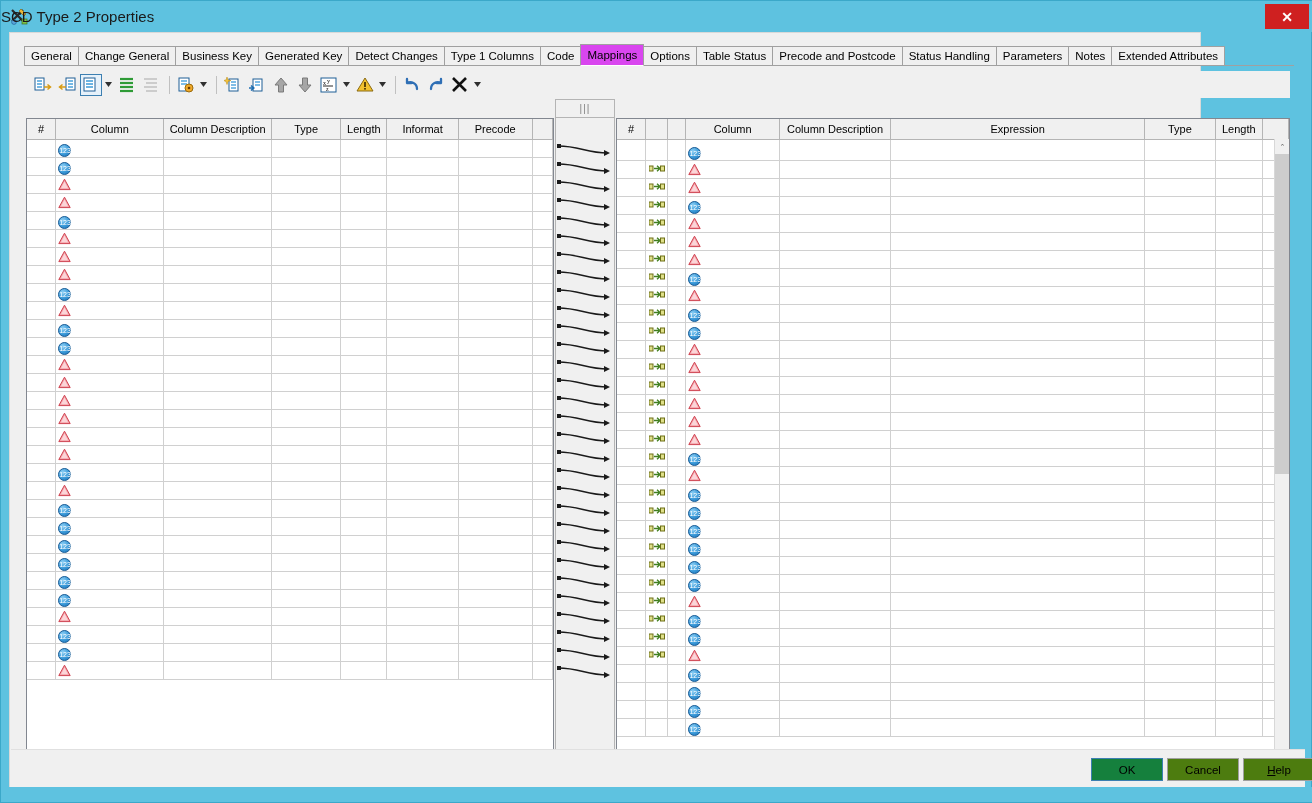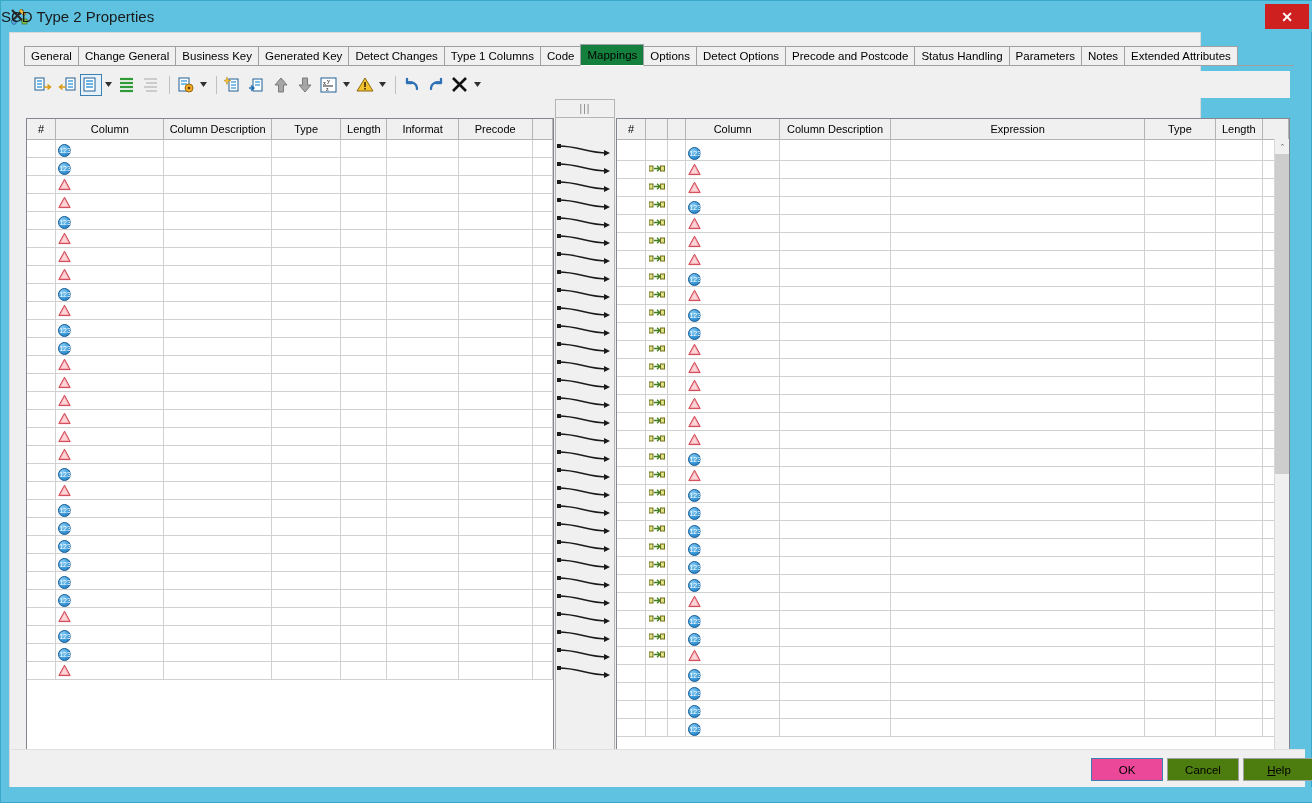--- a/index.html
+++ b/index.html
@@ -61,21 +61,21 @@
   .tab {
     height: 20px; line-height: 19px;
     padding: 0 6px;
     background: #f0f0f0;
     border: 1px solid #a0a0a0;
     margin-right: -1px;
     font-size: 11.5px; color: #000;
     cursor: pointer; white-space: nowrap;
   }
   .tab.active {
-    background: #15803d;
+    background: #d946ef;
     height: 22px; line-height: 21px;
     border-bottom: 1px solid #ffffff;
     position: relative; z-index: 3;
     font-weight: normal;
   }
   #tab-underline {
     position: absolute; left: 14px; top: 32px; width: 1270px;
     height: 1px; background: #a0a0a0;
   }
 
@@ -265,21 +265,21 @@
   .dlgbtn {
     position: absolute; top: 8px;
     width: 72px; height: 23px;
     background: #4d7c0f;
     border: 1px solid #a0a0a0;
     font-size: 11.5px; color: #000;
     display: flex; align-items: center; justify-content: center;
     cursor: pointer;
     font-family: "Liberation Sans", sans-serif;
   }
-  .dlgbtn.default { background: #ec4899; border: 1px solid #3c7fb1; }
+  .dlgbtn.default { background: #15803d; border: 1px solid #3c7fb1; }
   .uline { text-decoration: underline; }
 
   #taskbar-strip {
     position: absolute; left: 0; bottom: 0; width: 1312px; height: 15px;
     background: #5ec2e0;
   }
 </style>
 </head>
 <body>
 
@@ -303,21 +303,21 @@
     <div id="tabstrip">
         <div class="tab">General</div>
         <div class="tab">Change General</div>
         <div class="tab">Business Key</div>
         <div class="tab">Generated Key</div>
         <div class="tab">Detect Changes</div>
         <div class="tab">Type 1 Columns</div>
         <div class="tab">Code</div>
         <div class="tab active">Mappings</div>
         <div class="tab">Options</div>
-        <div class="tab">Detect Options</div>
+        <div class="tab">Table Status</div>
         <div class="tab">Precode and Postcode</div>
         <div class="tab">Status Handling</div>
         <div class="tab">Parameters</div>
         <div class="tab">Notes</div>
         <div class="tab">Extended Attributes</div>
       </div>
     <div id="tab-underline"></div>
 
     <div id="toolbar">
         <div class="tb-btn">

